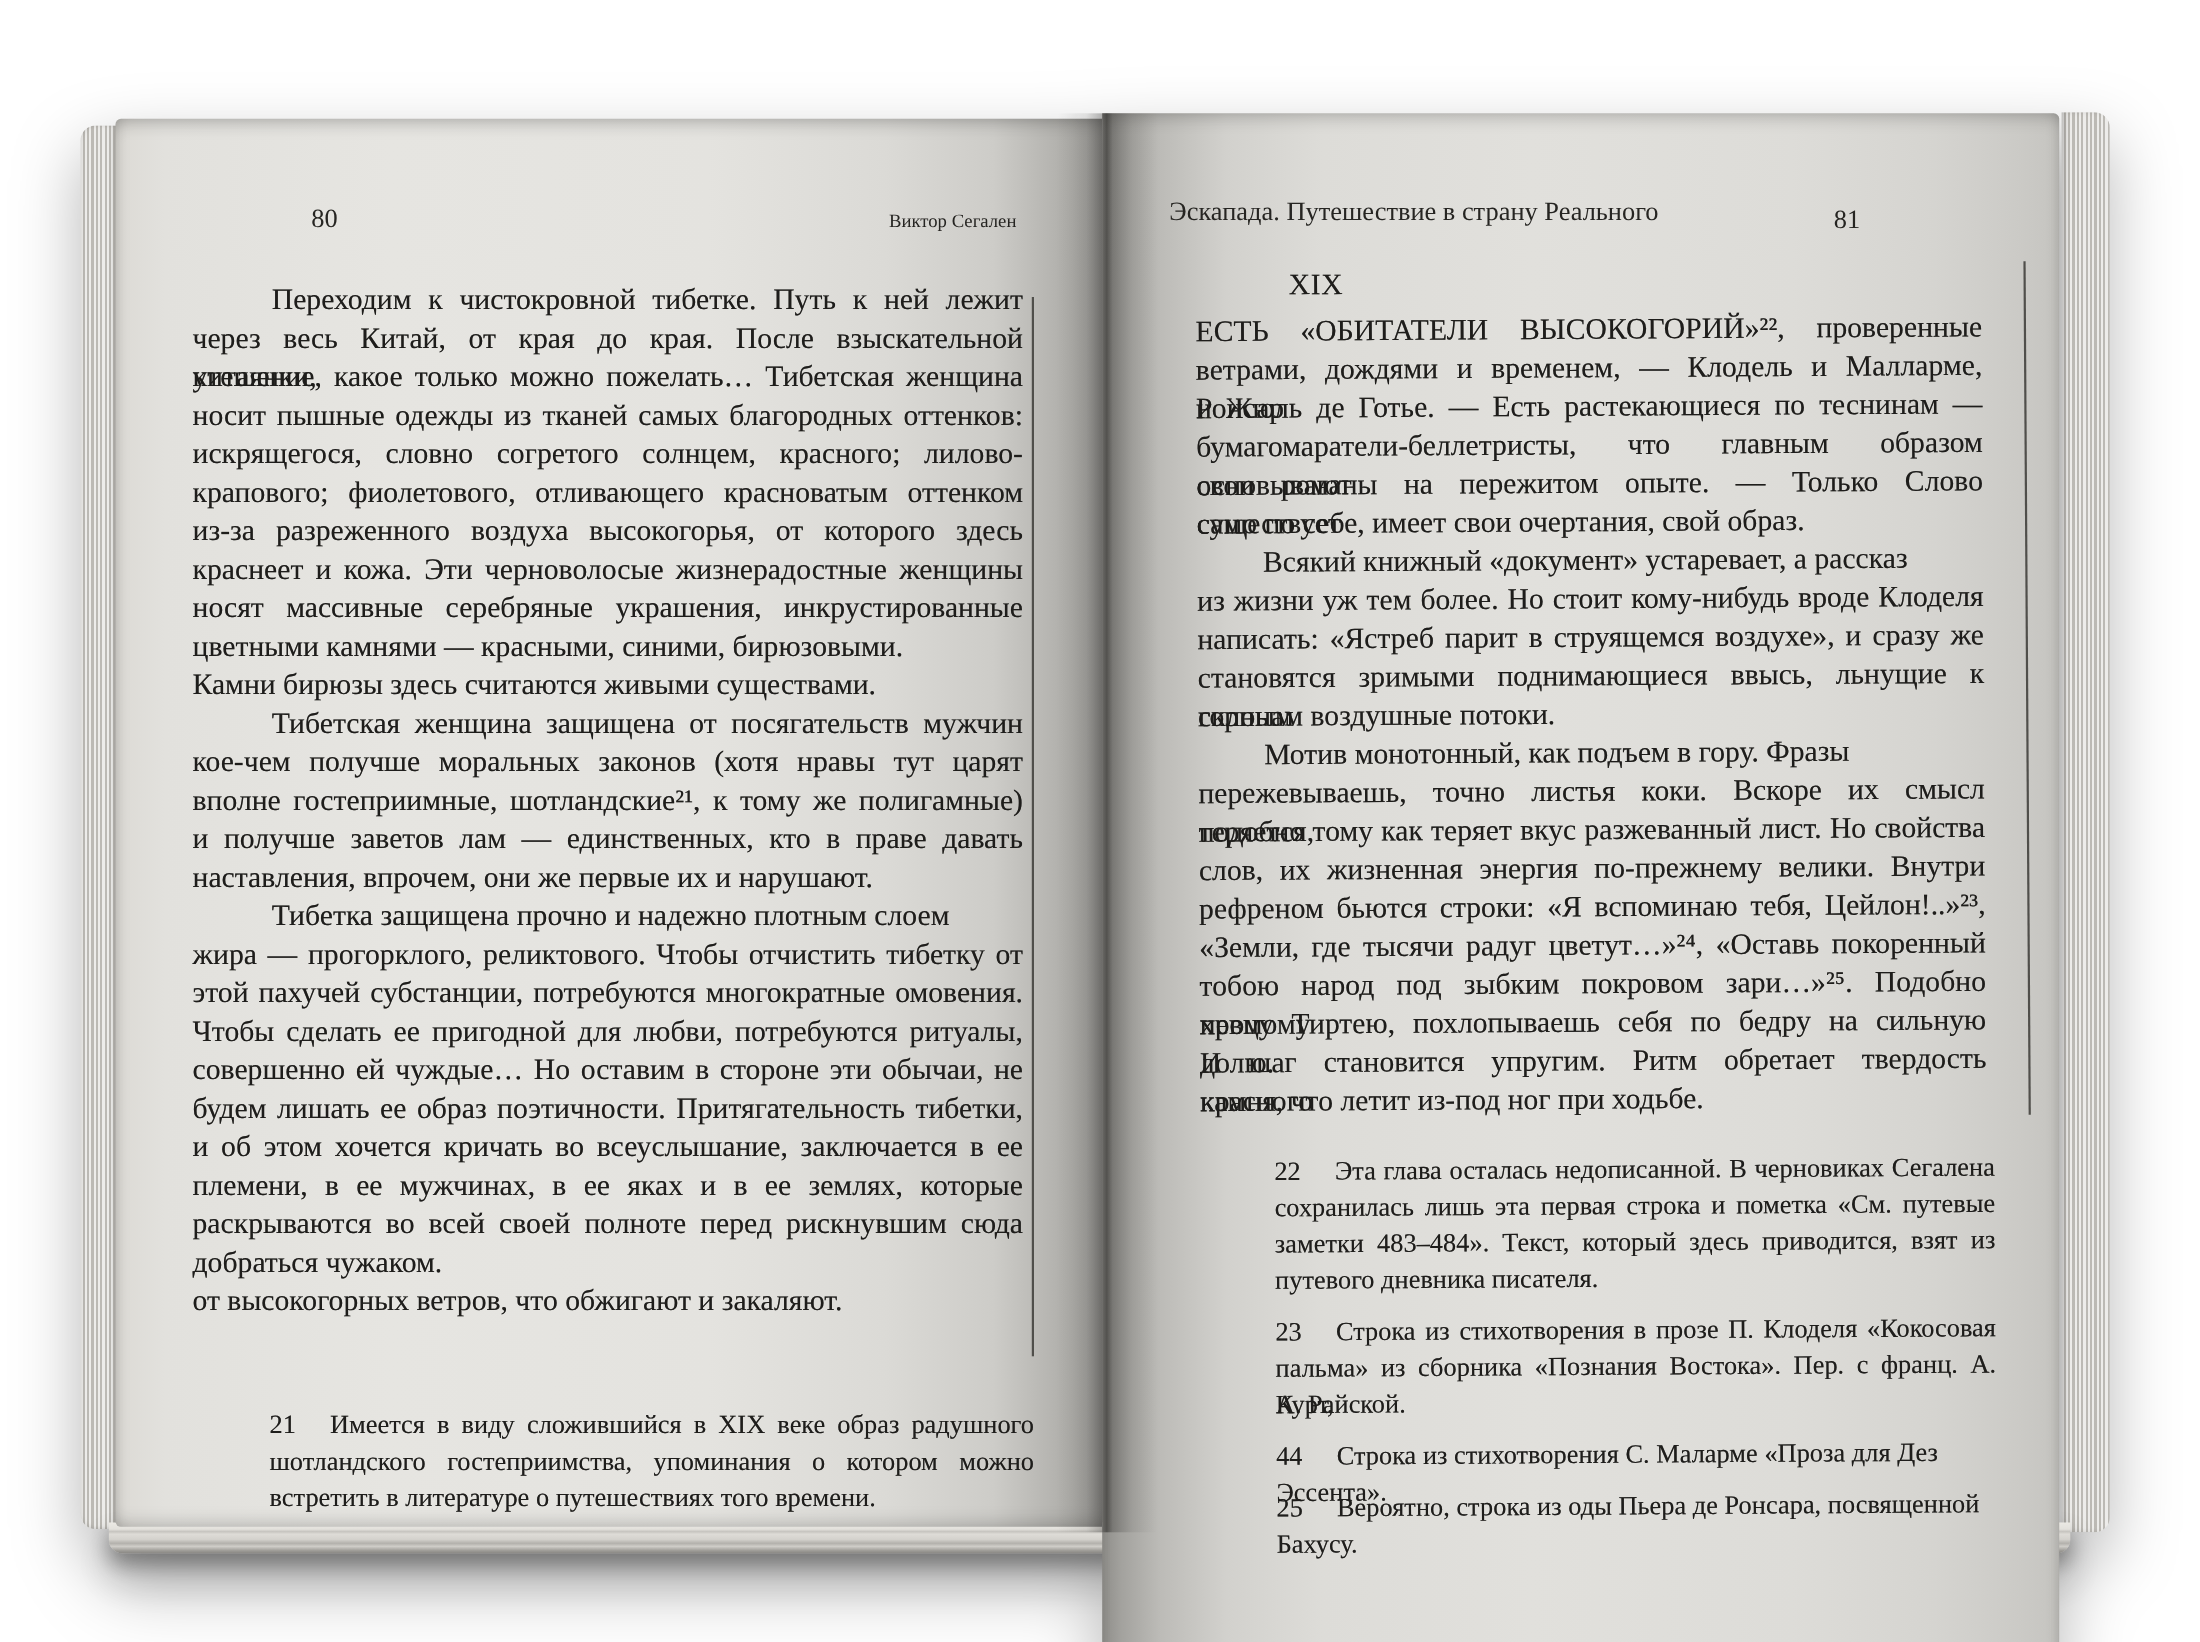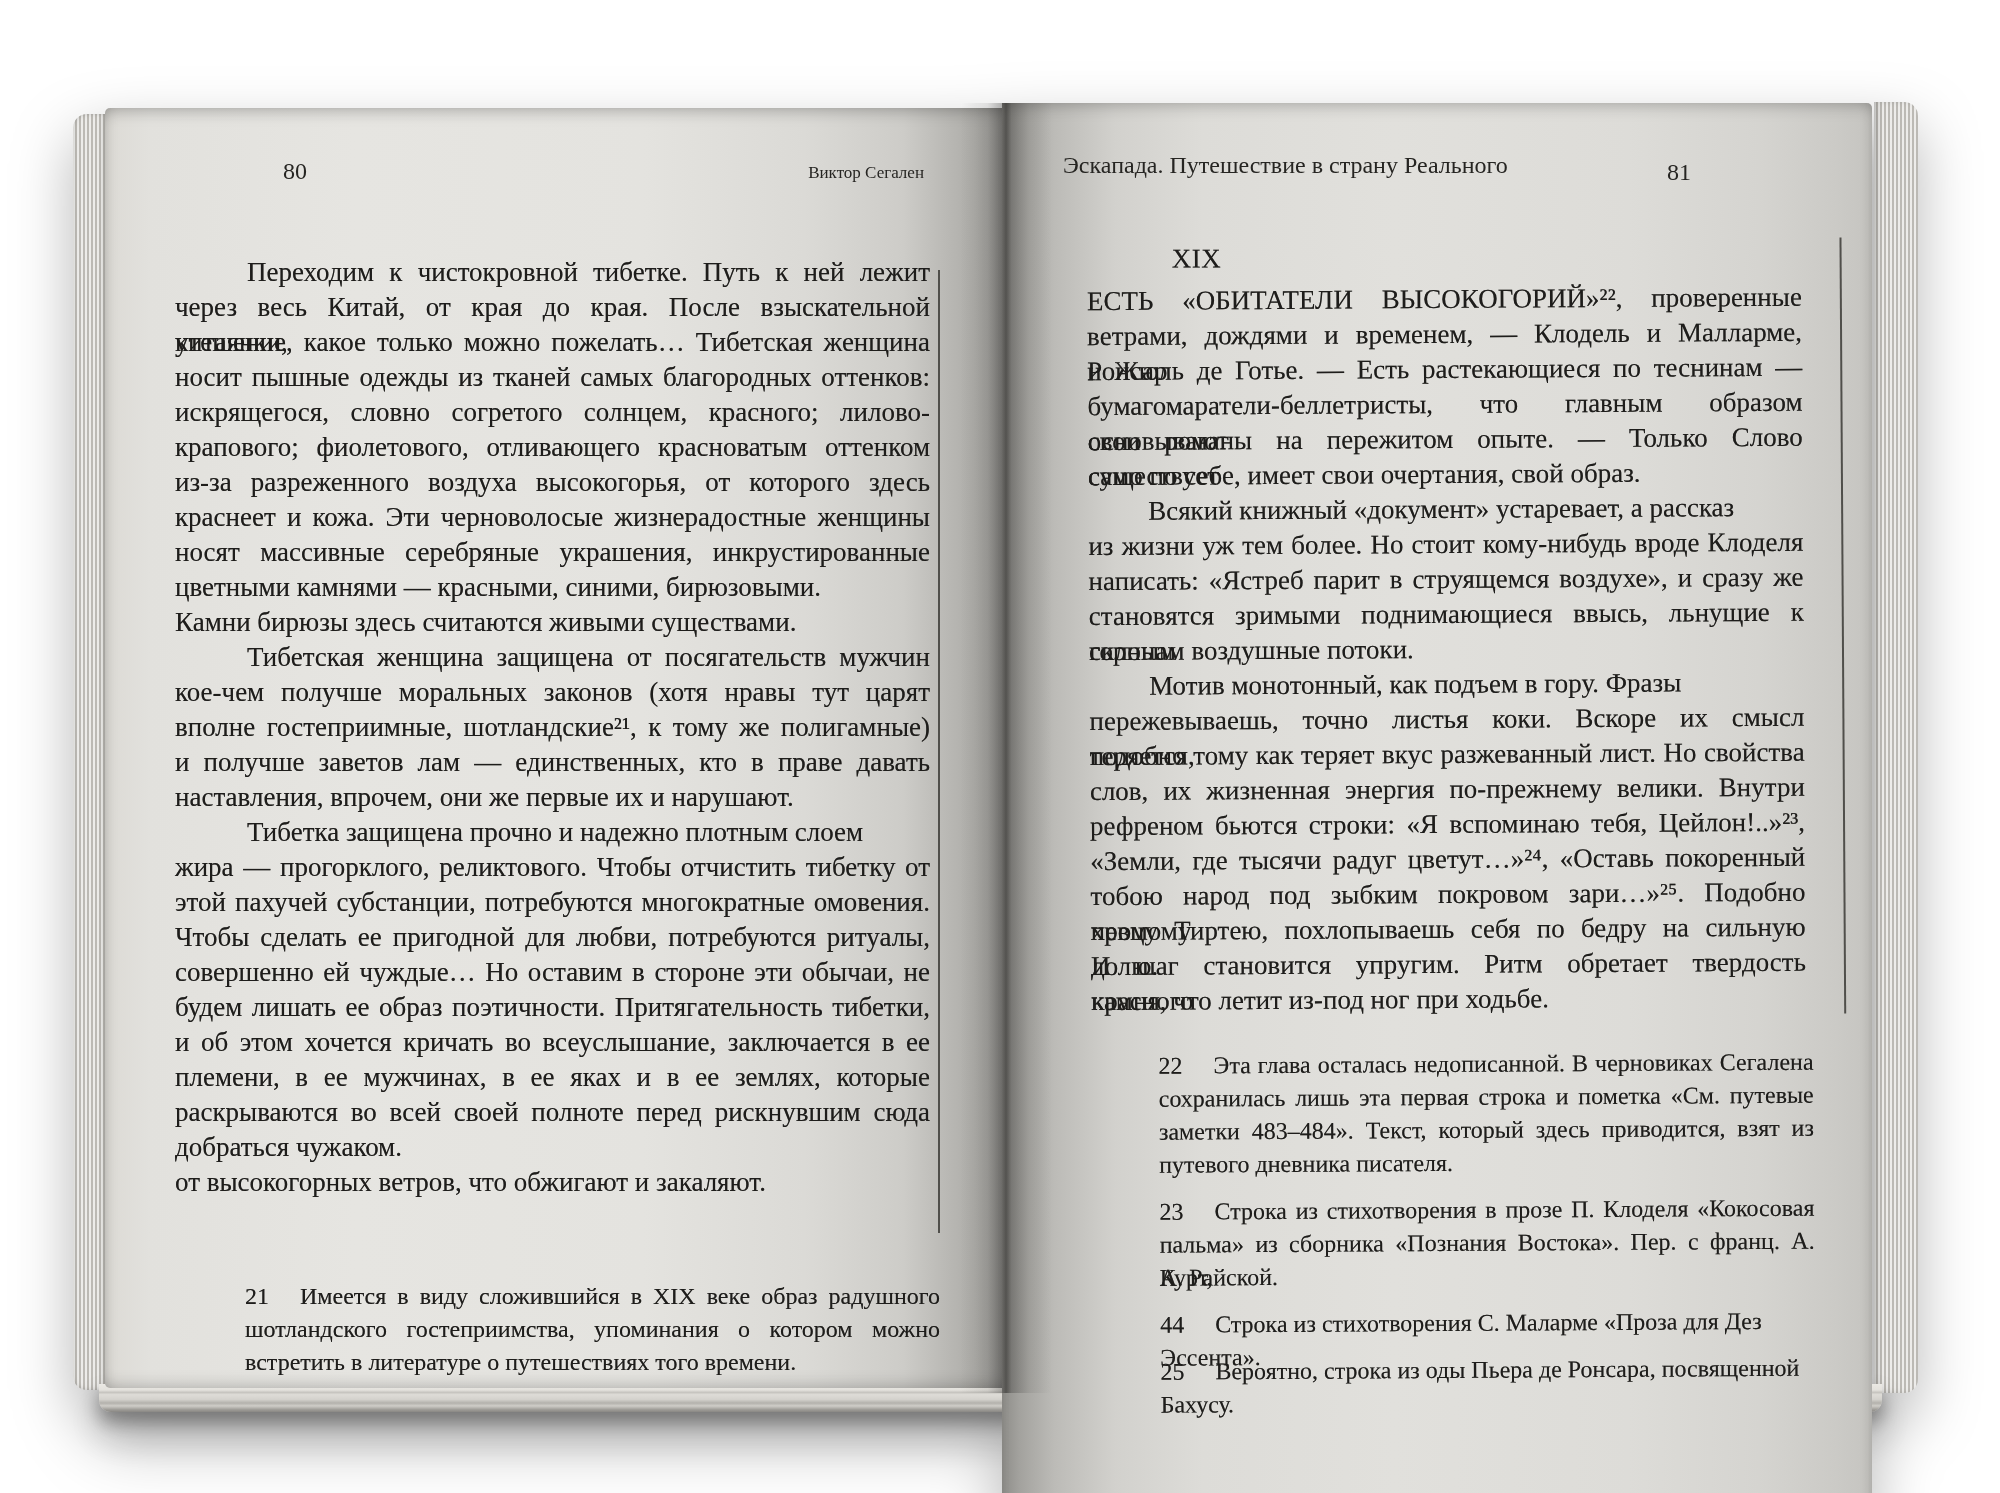--- a/index.html
+++ b/index.html
@@ -48,21 +48,21 @@
   }
   .spine {
     position:absolute; left:887px; top:15px; width:92px; height:1290px; pointer-events:none;
     background: linear-gradient(90deg, rgba(50,49,46,0) 0%, rgba(50,49,46,0.10) 30%, rgba(45,44,42,0.34) 46%, rgba(28,27,25,0.52) 50%, rgba(45,44,42,0.30) 56%, rgba(70,69,66,0.12) 75%, rgba(70,69,66,0) 100%);
   }
 
   
   .header-row { position:absolute; }
   .hr-left  { top:48px; left:70px; width:755px; height:34px; }
   .hr-right { top:47px; left:61px; width:740px; height:34px; }
-  .pagenum, .running { color:#262522; }
+  .pagenum, .running { color:#262522;margin-top:28px; }
   .pn-left  { position:absolute; left:108px; top:0; font-size:24px; line-height:30px; }
   .rh-left  { position:absolute; right:6px; top:2px; font-size:17px; line-height:30px; }
   .rh-right { position:absolute; left:0; top:0; font-size:24px; line-height:30px; }
   .pn-right { position:absolute; left:604px; top:7px; font-size:24px; line-height:30px; }
 
   
   .line {
     font-size:27px; line-height:35px; height:35px;
     color:#1e1d1b;
     text-align:justify; text-align-last:justify;

